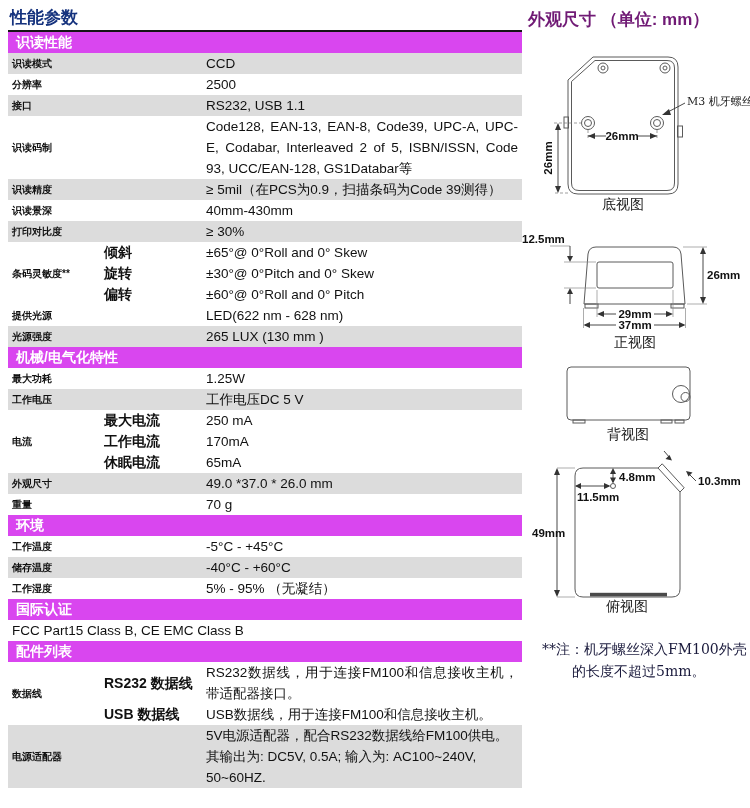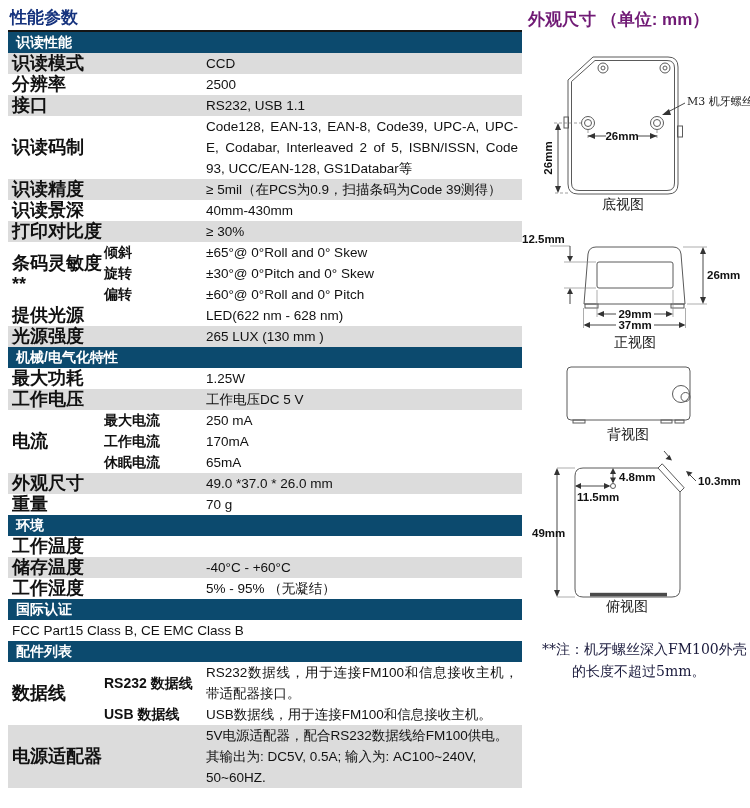--- a/index.html
+++ b/index.html
@@ -4,26 +4,26 @@
 <style>
   html,body{margin:0;padding:0;}
   body{width:750px;height:808px;background:#fff;overflow:hidden;
        font-family:"Liberation Sans",sans-serif;color:#111;}
   .page{position:relative;width:750px;height:808px;border-radius:8px;}
   
   .left{position:absolute;left:0;top:0;width:522px;}
   .page-title{margin:6px 0 4px 10px;font-size:17px;font-weight:bold;color:#16337e;}
   .tbl{position:absolute;left:8px;top:30px;width:514px;border-top:2px solid #151515;
        font-size:13.5px;line-height:21px;}
-  .sec-h{height:21px;line-height:21px;padding:0 8px;background:#0c4a6e;color:#fff;
+  .sec-h{height:21px;line-height:21px;padding:0 8px;background:#d946ef;color:#fff;
          font-weight:bold;font-size:14px;box-sizing:border-box;}
   .row{display:flex;width:100%;box-sizing:border-box;}
   .row.gray{background:#dcdcdc;}
   .lbl{width:192px;min-width:192px;box-sizing:border-box;padding-left:4px;
-       font-weight:bold;font-size:18px;display:flex;align-items:center;}
+       font-weight:bold;font-size:10px;display:flex;align-items:center;}
   .lbl.narrow{width:96px;min-width:96px;}
   .grp{flex:1;display:flex;flex-direction:column;}
   .subrow{display:flex;}
   .sub{width:96px;min-width:96px;font-weight:bold;font-size:14px;display:flex;align-items:center;}
   .val{flex:1;padding-left:6px;padding-right:4px;}
   .valfull{flex:1;padding-left:4px;}
   .just{text-align:justify;}
   
   .right{position:absolute;left:520px;top:0;width:230px;height:808px;}
   .right-title{margin:8px 0 0 8px;font-size:17px;font-weight:bold;color:#701a75;}
@@ -136,20 +136,21 @@
         <div class="val">49.0 *37.0 * 26.0 mm</div>
       </div>
       <div class="row">
         <div class="lbl">重量</div>
         <div class="val">70 g</div>
       </div>
 
       <div class="sec-h">环境</div>
       <div class="row">
         <div class="lbl">工作温度</div>
+        <div class="val">-5°C - +45°C</div>
       </div>
       <div class="row gray">
         <div class="lbl">储存温度</div>
         <div class="val">-40°C - +60°C</div>
       </div>
       <div class="row">
         <div class="lbl">工作湿度</div>
         <div class="val">5% - 95% （无凝结）</div>
       </div>
 

